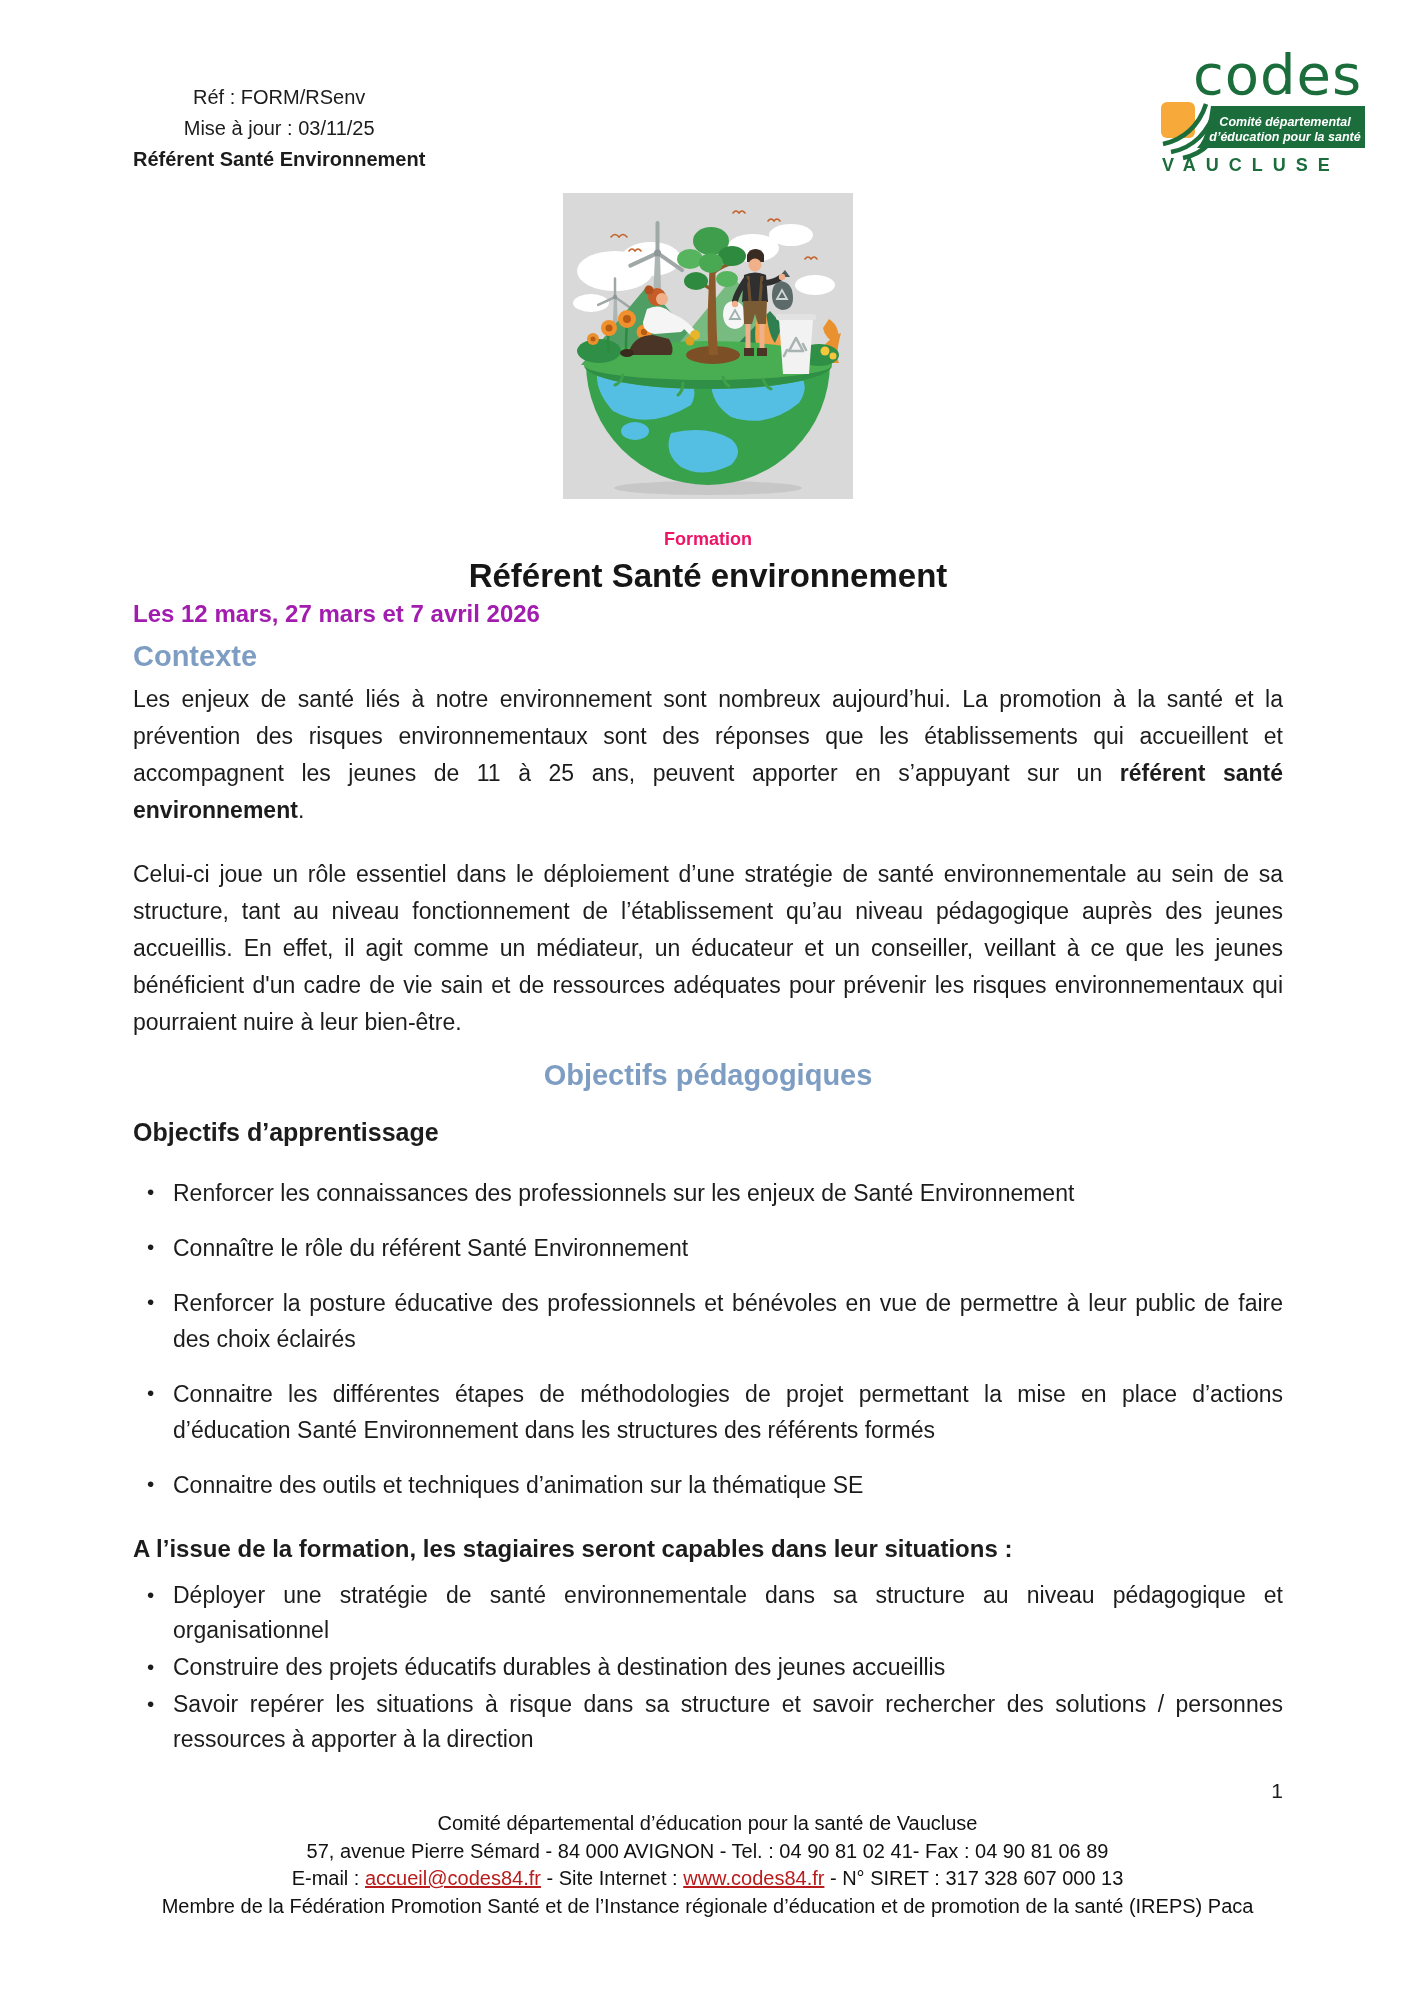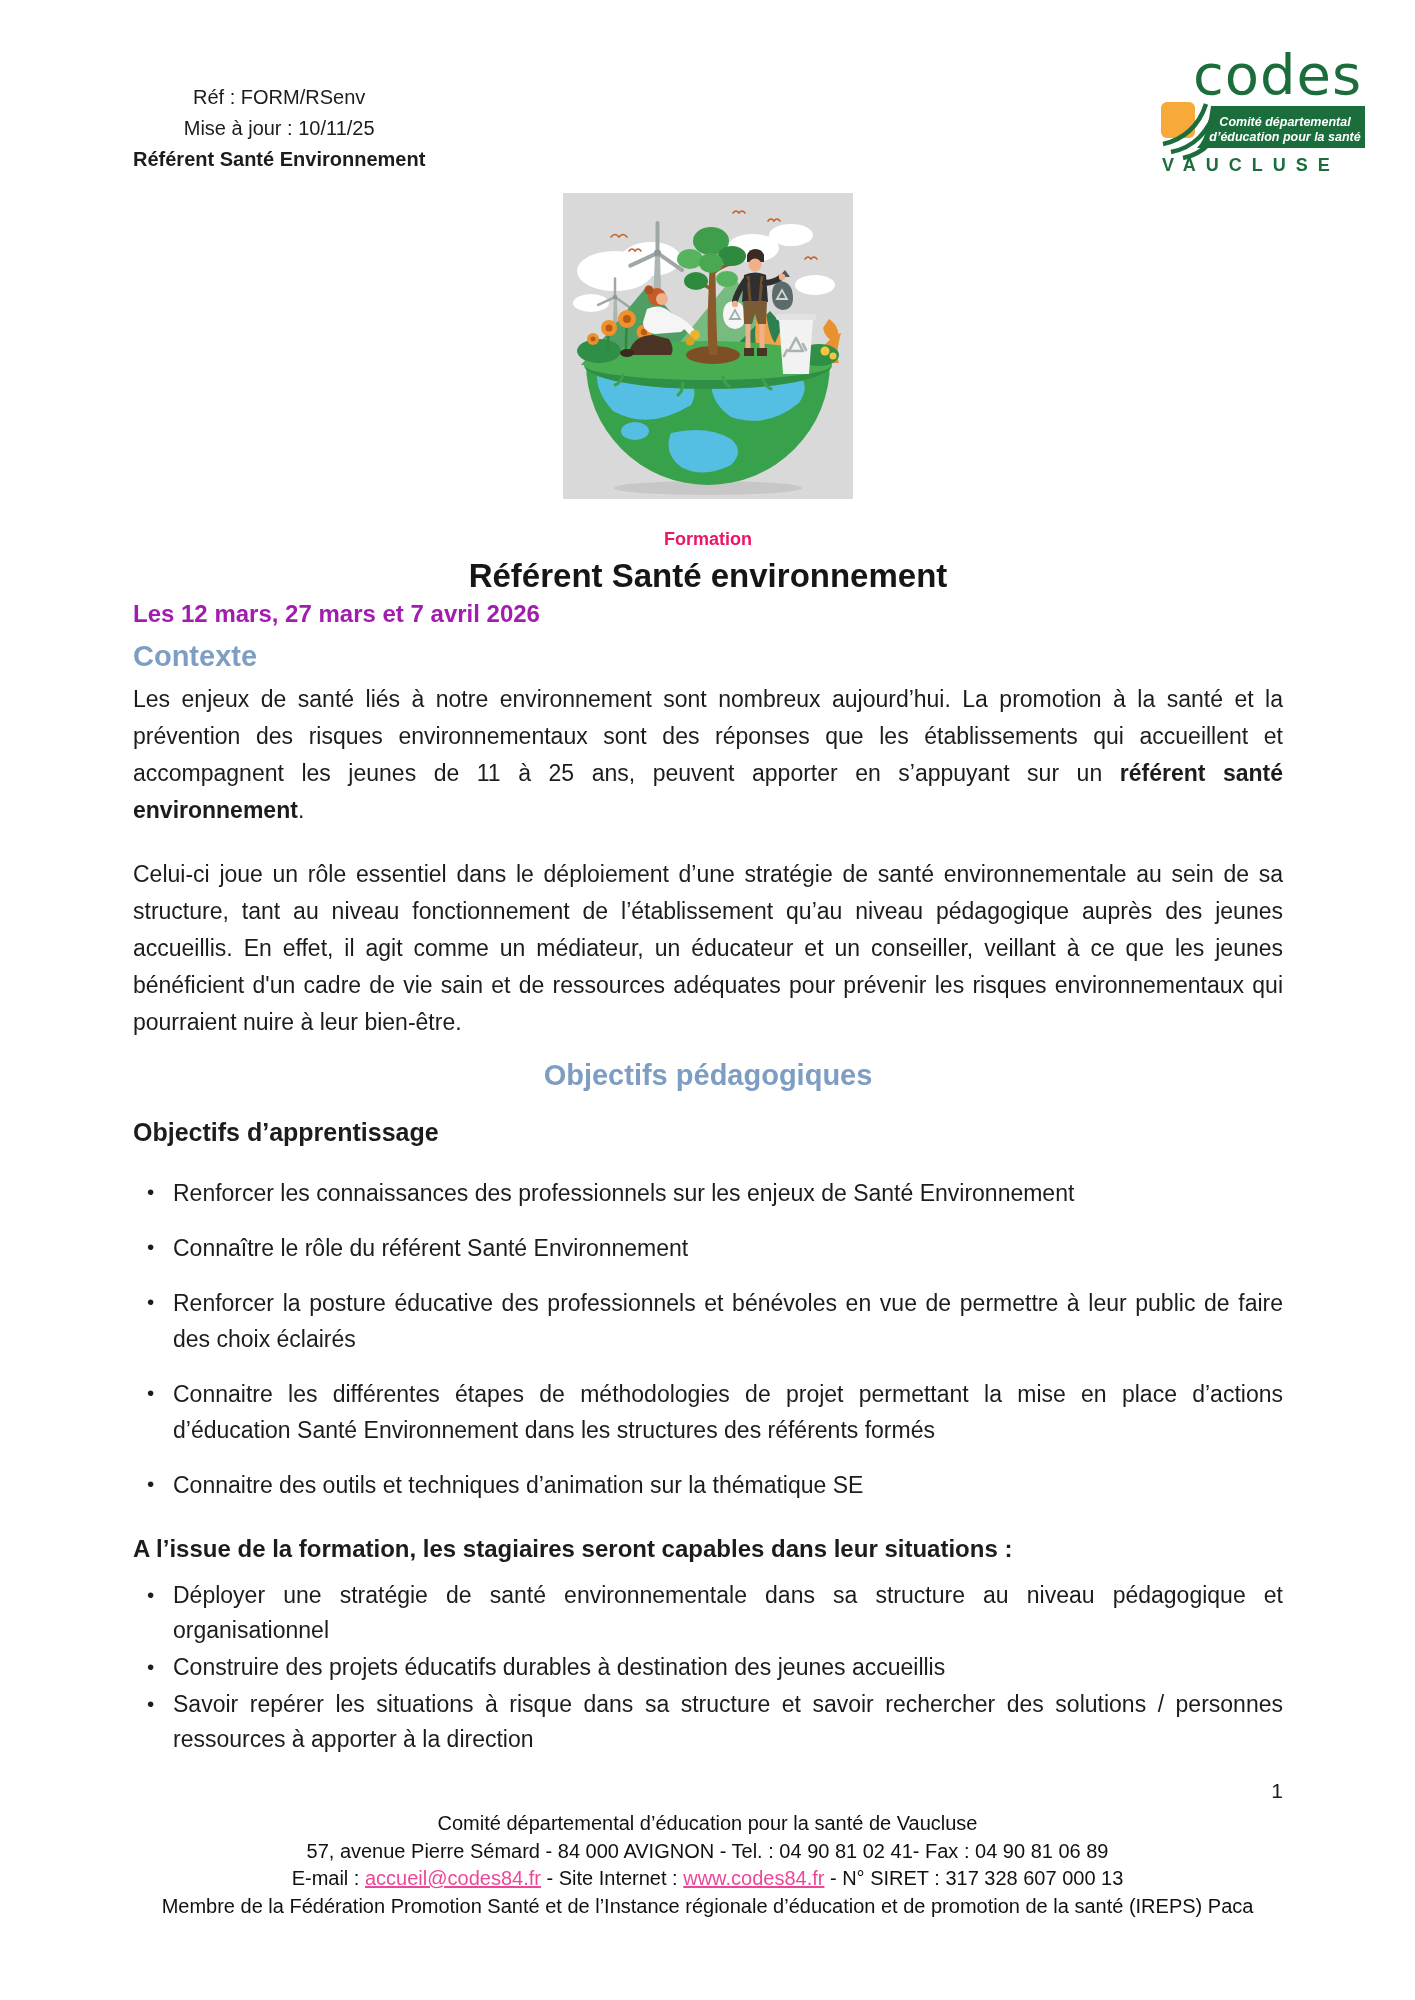--- a/index.html
+++ b/index.html
@@ -26,30 +26,30 @@
   ul.obj-list{list-style:none;margin:28px 0 0;padding:0;}
   ul.obj-list li{position:relative;padding-left:40px;font-size:23px;line-height:36px;text-align:justify;margin-bottom:19px;}
   ul.obj-list li::before{content:"\2022";position:absolute;left:14px;top:-1px;font-size:0.9em;}
   .outcome-head{margin:32px 0 0;font-size:24px;font-weight:bold;}
   ul.outcome-list{list-style:none;margin:15px 0 0;padding:0;}
   ul.outcome-list li{position:relative;padding-left:40px;font-size:23px;line-height:35px;text-align:justify;margin-bottom:2px;}
   ul.outcome-list li::before{content:"\2022";position:absolute;left:14px;top:-1px;font-size:0.9em;}
   
   .page-number{position:absolute;right:132px;top:1779px;font-size:21px;}
   .doc-footer{position:absolute;left:0;right:0;top:1810px;text-align:center;font-size:20px;line-height:27.5px;color:#111;}
-  .doc-footer a{color:#ec4899;text-decoration:underline;cursor:pointer;}
+  .doc-footer a{color:#b91c1c;text-decoration:underline;cursor:pointer;}
 </style>
 </head>
 <body>
 
 <div class="page">
 
   <div class="doc-header">
     <div>Réf : FORM/RSenv</div>
-    <div>Mise à jour : 10/11/25</div>
+    <div>Mise à jour : 03/11/25</div>
     <div class="bold">Référent Santé Environnement</div>
   </div>
 
   <div class="brand-logo">
     <svg viewBox="0 0 208 132" width="208" height="132">
       <text x="34" y="50" font-size="56" font-weight="500" letter-spacing="1" fill="#1b6e3c" font-family="DejaVu Sans, sans-serif">codes</text>
       <rect x="2" y="58" width="34" height="36" rx="6" fill="#f7a93a"></rect>
       <g stroke="#1b6e3c" stroke-width="4.5" fill="none">
         <path d="M4,100 C24,96 40,82 47,60"></path>
         <path d="M12,108 C34,104 50,88 57,64"></path>

